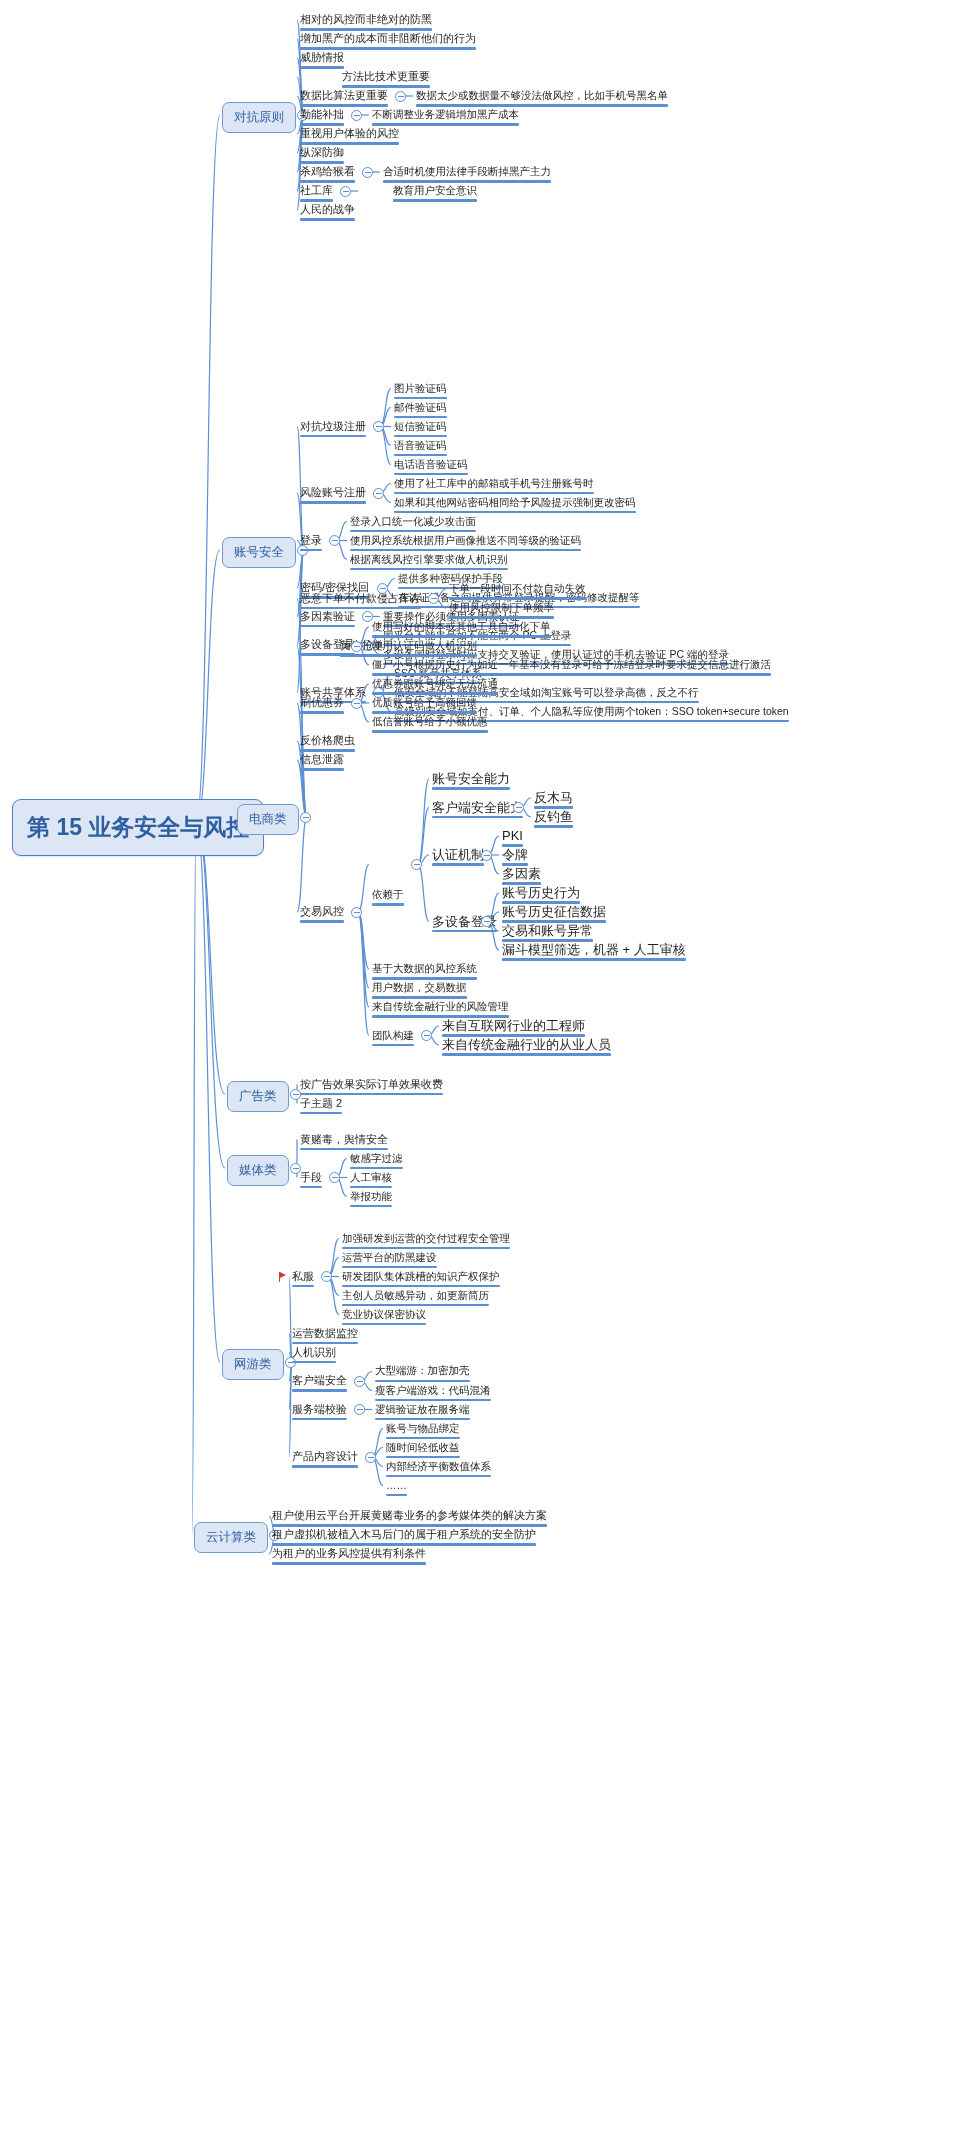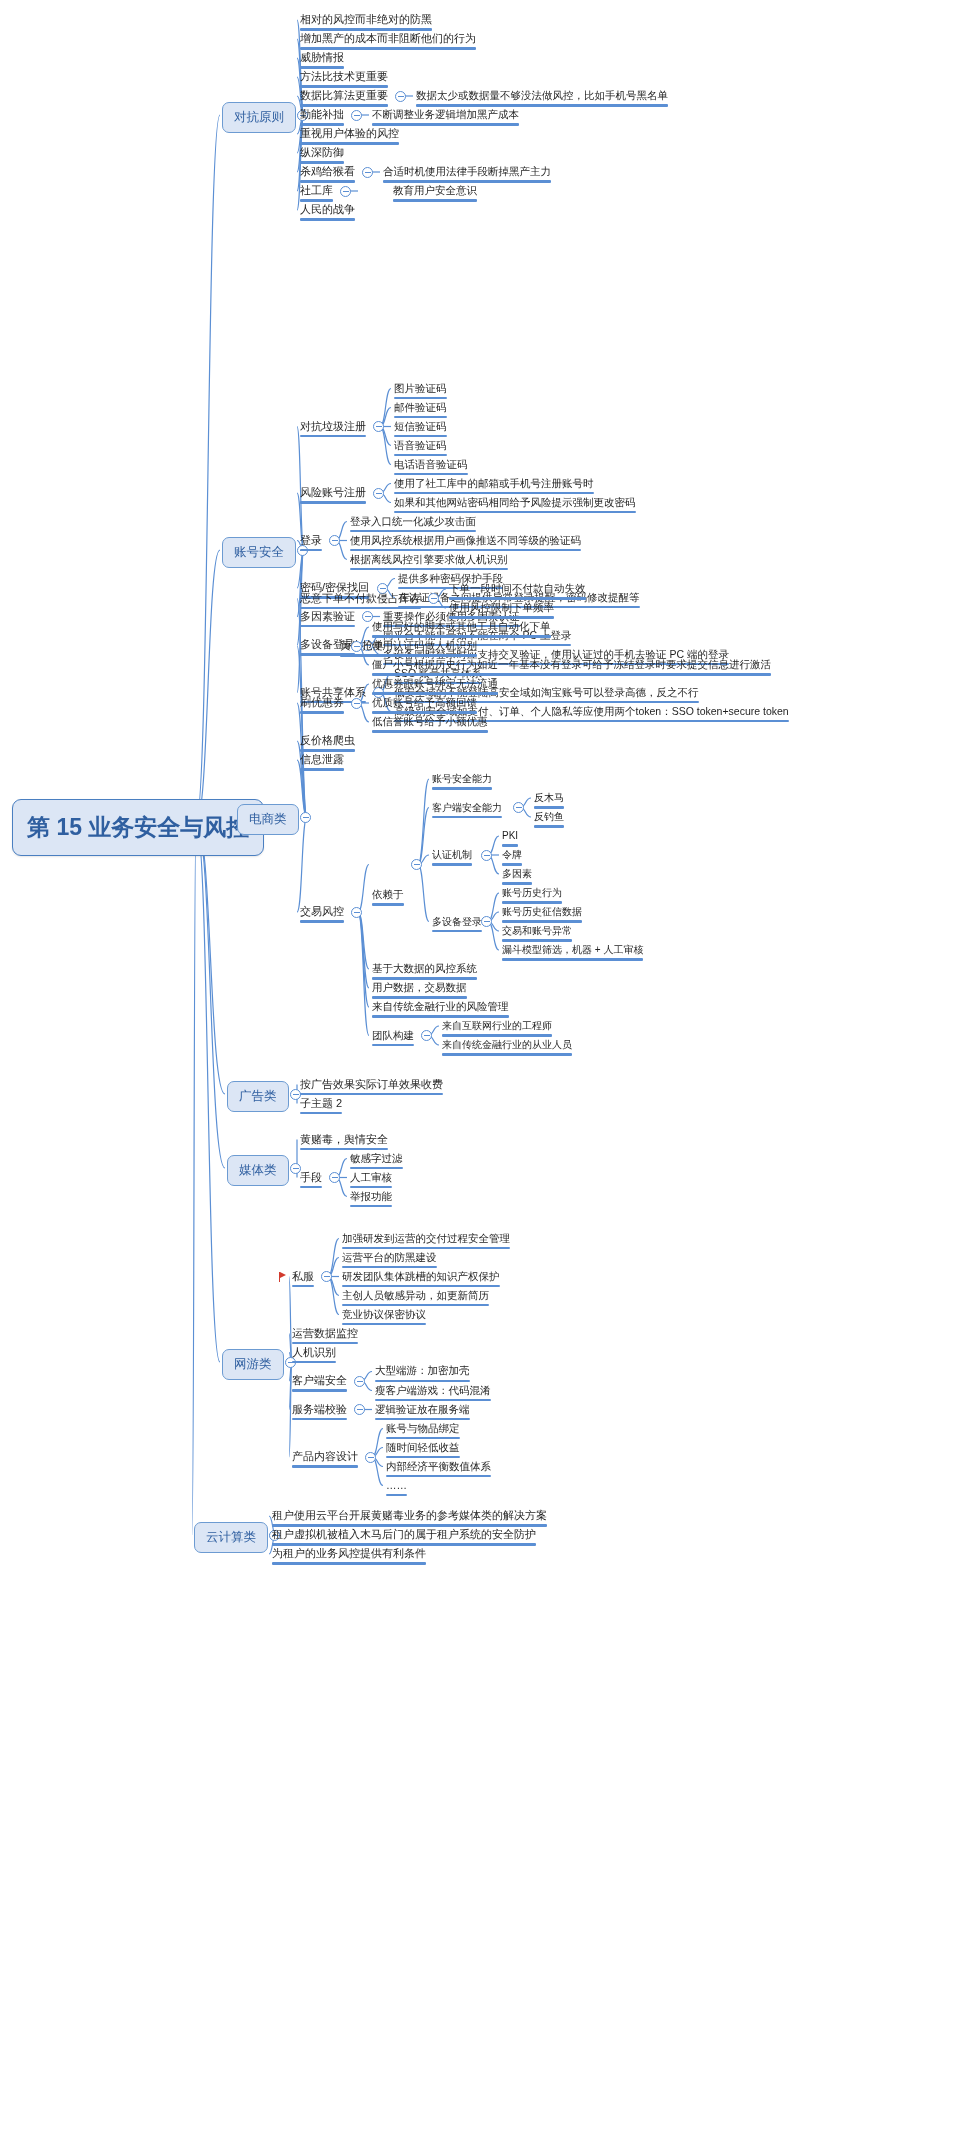--- a/index.html
+++ b/index.html
@@ -52,21 +52,21 @@
     content:"";
     display:block;
     height:2.6px;
     background:#5b8fd4;
     border-radius:1px;
     margin-top:2px;
     width:100%;
   }
   .n2{font-size:11px;}
   .n3{font-size:10.5px;}
-  .n4{font-size:10px;}
+  .n4{font-size:13px;}
 
   
   .tog{
     position:absolute;
     width:11px;height:11px;
     border:1px solid #5b8fd4;
     border-radius:50%;
     background:#fff;
     box-sizing:border-box;
   }
@@ -208,21 +208,21 @@
       <path d="M276,1535 C272.15,1535 272.85,1535 269,1535" fill="none" stroke="#5b8fd4" stroke-width="1.2"></path>
       <path d="M276,1535 C272.15,1535 272.85,1554 269,1554" fill="none" stroke="#5b8fd4" stroke-width="1.2"></path>
     </svg>
   <div id="nodes">
       <div class="root" style="left: 12px; top: 799px;">第 15 业务安全与风控</div>
       <div class="l1" style="left: 222px; top: 102px;">对抗原则</div>
       <div class="tog" style="left: 297px; top: 109.5px;"></div>
       <div class="node n2 u" style="left: 300px; top: 13px;"><span class="txt">相对的风控而非绝对的防黑</span></div>
       <div class="node n2 u" style="left: 300px; top: 32px;"><span class="txt">增加黑产的成本而非阻断他们的行为</span></div>
       <div class="node n2 u" style="left: 300px; top: 51px;"><span class="txt">威胁情报</span></div>
-      <div class="node n2 u" style="left: 300px; top: 70px;"><span class="txt">方法比技术更重要</span></div>
+      <div class="node n2 u" style="left: 300px; top: 70px; padding-left: 42px;"><span class="txt">方法比技术更重要</span></div>
       <div class="node n2 u" style="left: 300px; top: 89px;"><span class="txt">数据比算法更重要</span></div>
       <div class="tog" style="left: 395px; top: 90.5px;"></div>
       <div class="node n3 u" style="left: 416px; top: 89px;"><span class="txt">数据太少或数据量不够没法做风控，比如手机号黑名单</span></div>
       <div class="node n2 u" style="left: 300px; top: 108px;"><span class="txt">勤能补拙</span></div>
       <div class="tog" style="left: 351px; top: 109.5px;"></div>
       <div class="node n3 u" style="left: 372px; top: 108px;"><span class="txt">不断调整业务逻辑增加黑产成本</span></div>
       <div class="node n2 u" style="left: 300px; top: 127px;"><span class="txt">重视用户体验的风控</span></div>
       <div class="node n2 u" style="left: 300px; top: 146px;"><span class="txt">纵深防御</span></div>
       <div class="node n2 u" style="left: 300px; top: 165px;"><span class="txt">杀鸡给猴看</span></div>
       <div class="tog" style="left: 362px; top: 166.5px;"></div>

